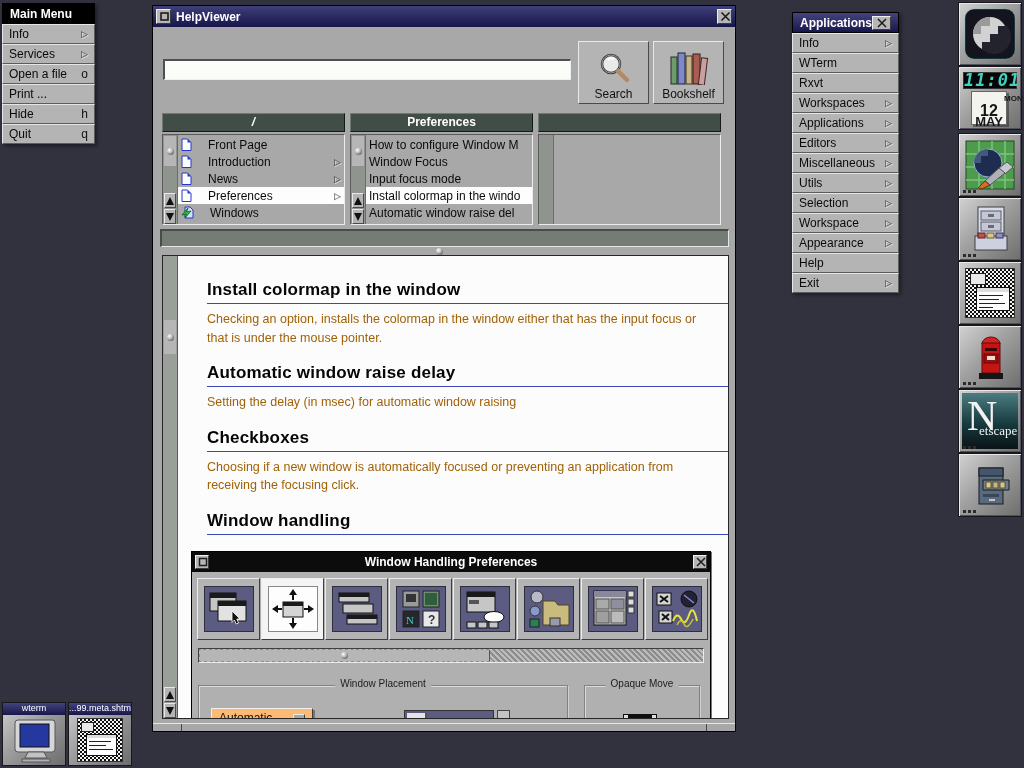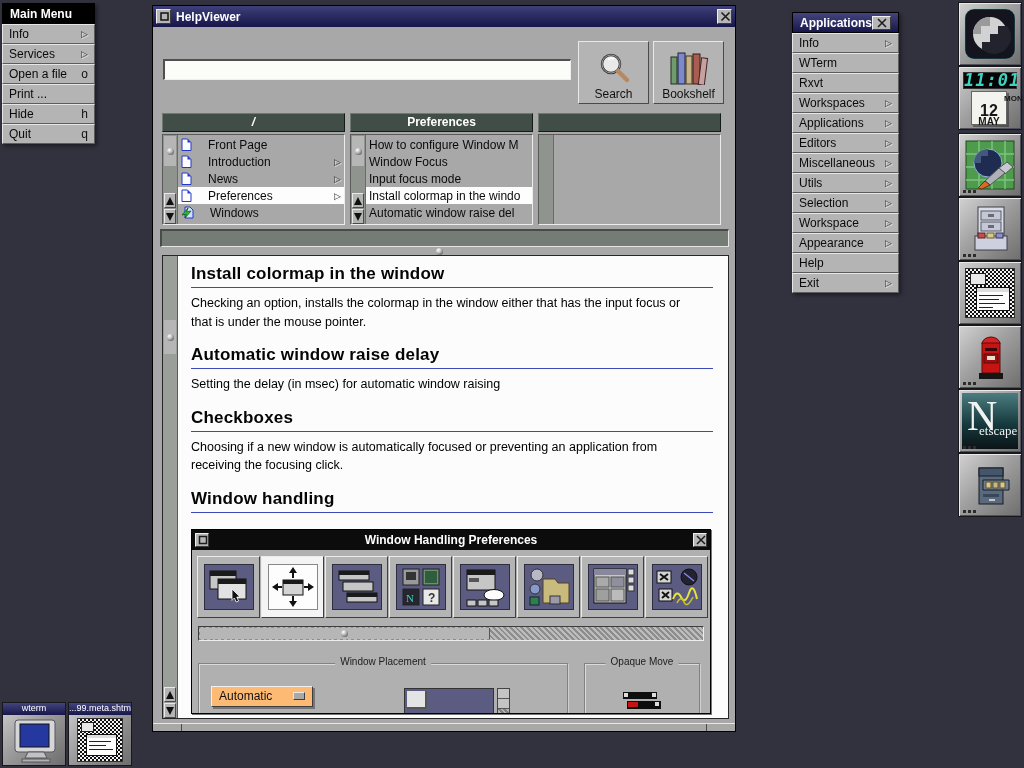--- a/index.html
+++ b/index.html
@@ -46,22 +46,22 @@
   .item-row { height:17px; display:flex; align-items:center; gap:16px; padding:0 3px; font-size:12px; color:#0a0a0a; white-space:nowrap; overflow:hidden; }
   .item-row.selected { background:#fdfdfd; }
   .item-row .lbl { flex:1; overflow:hidden; }
 
   .hstrip { position:absolute; height:18px; background:#757b75; border-top:2px solid #474c47; border-left:2px solid #474c47; border-right:1px solid #e6e6e6; border-bottom:1px solid #e6e6e6; }
 
   .content-wrap { position:absolute; border:1px solid #262626; display:flex; background:#fcfcfc; }
   .content-scroll { width:15px; background:#9a9f9a; border-right:1px solid #5a5a5a; position:relative; flex:none; }
   .content-white { flex:1; overflow:hidden; padding:8px 0 0 13px; }
   .content-white h2 { font-size:17px; font-weight:bold; color:#050505; width:522px; border-bottom:1px solid #3a49b5; padding-bottom:3px; margin-bottom:6px; letter-spacing:.2px; }
-  .content-white p { font-size:12.5px; color:#000000; width:508px; line-height:18.5px; margin-bottom:14px; }
-  .sec { margin:0; }
+  .content-white p { font-size:12.5px; color:#a16207; width:508px; line-height:18.5px; margin-bottom:14px; }
+  .sec { margin:16px; }
 
   
   .emb { position:relative; width:520px; height:185px; border:1px solid #000; background:#b0b0b0; margin-top:16px; overflow:hidden; box-shadow:1px 1px 0 #777; }
   .emb-title { height:20px; background:#0c0c0c; display:flex; align-items:center; padding:0 3px; gap:4px; }
   .emb-title .t-label { color:#fff; font-weight:bold; font-size:12px; flex:1; text-align:center; }
   .emb-title .tb-btn { width:14px; height:14px; }
   .emb-toolbar { position:absolute; top:26px; left:5px; display:flex; gap:1px; }
   .tbn { width:63px; height:62px; background:#b4b4b4; border-top:1px solid #ececec; border-left:1px solid #ececec; border-right:1px solid #3e3e3e; border-bottom:1px solid #3e3e3e; display:flex; align-items:center; justify-content:center; }
   .tbn.sel { background:#f4f4f4; }
   .tbn-ic { width:50px; height:46px; background:#5c5c82; border:1px solid #2e2e3e; }
@@ -83,21 +83,21 @@
   .resize-bar:before { left:28px; } .resize-bar:after { right:28px; }
 
   
   .tile { position:absolute; width:64px; height:64px; background:linear-gradient(135deg,#d2d2d2 0%,#a0a0a0 45%,#6e6e6e 100%); border:1px solid #17171c; box-shadow:inset 1px 1px 0 #e9e9e9, inset -1px -1px 0 #50505a; display:flex; align-items:center; justify-content:center; }
   .dots { position:absolute; left:4px; bottom:3px; display:flex; gap:2px; }
   .dots i { width:3px; height:3px; background:#2c2c2c; display:block; }
   .lcd { position:absolute; left:4px; top:5px; width:54px; height:17px; background:#050505; border:1px solid #333; color:var(--lcd,#3fd2c0); font-family:"DejaVu Sans Mono", monospace; font-style:italic; font-weight:bold; font-size:17px; text-align:center; line-height:15px; letter-spacing:1px; }
   .cal { position:absolute; left:12px; top:24px; width:36px; height:34px; background:#f4f4ee; border:1px solid #666; box-shadow:2px 2px 0 rgba(0,0,0,.35); text-align:center; color:#161616; }
   .cal .d1 { font-size:8px; font-weight:bold; line-height:9px; margin-top:2px;margin-left:32px; }
   .cal .d2 { font-size:16px; font-weight:bold; line-height:15px; }
-  .cal .d3 { font-size:10px; font-weight:bold; line-height:8px; }
+  .cal .d3 { font-size:13px; font-weight:bold; line-height:8px; }
   .nsc { position:absolute; inset:3px; background:linear-gradient(180deg,#4b7d80 0%,#173a3e 55%,#0a1417 100%); overflow:hidden; }
   .nsc .bigN { position:absolute; left:5px; top:0px; color:#f2f2f2; font-family:"Liberation Serif", serif; font-size:42px; line-height:46px; }
   .nsc .rest { position:absolute; left:17px; bottom:10px; color:#f2f2f2; font-family:"Liberation Serif", serif; font-size:13px; }
   .checker { background:repeating-conic-gradient(#101010 0% 25%, #f2f2f2 0% 50%) 0 0/4px 4px; }
 
   
   .miniwin { position:absolute; width:64px; height:64px; border:1px solid #17171c; background:linear-gradient(135deg,#cfcfcf 0%,#9d9d9d 45%,#6d6d6d 100%); }
   .miniwin .mw-title { height:12px; background:linear-gradient(180deg,#44447e,#17174b); color:#fff; font-size:9px; line-height:11px; text-align:center; white-space:nowrap; overflow:hidden; }
   .mw-icon { position:absolute; left:0; right:0; top:12px; bottom:0; display:flex; align-items:center; justify-content:center; }
 </style>

